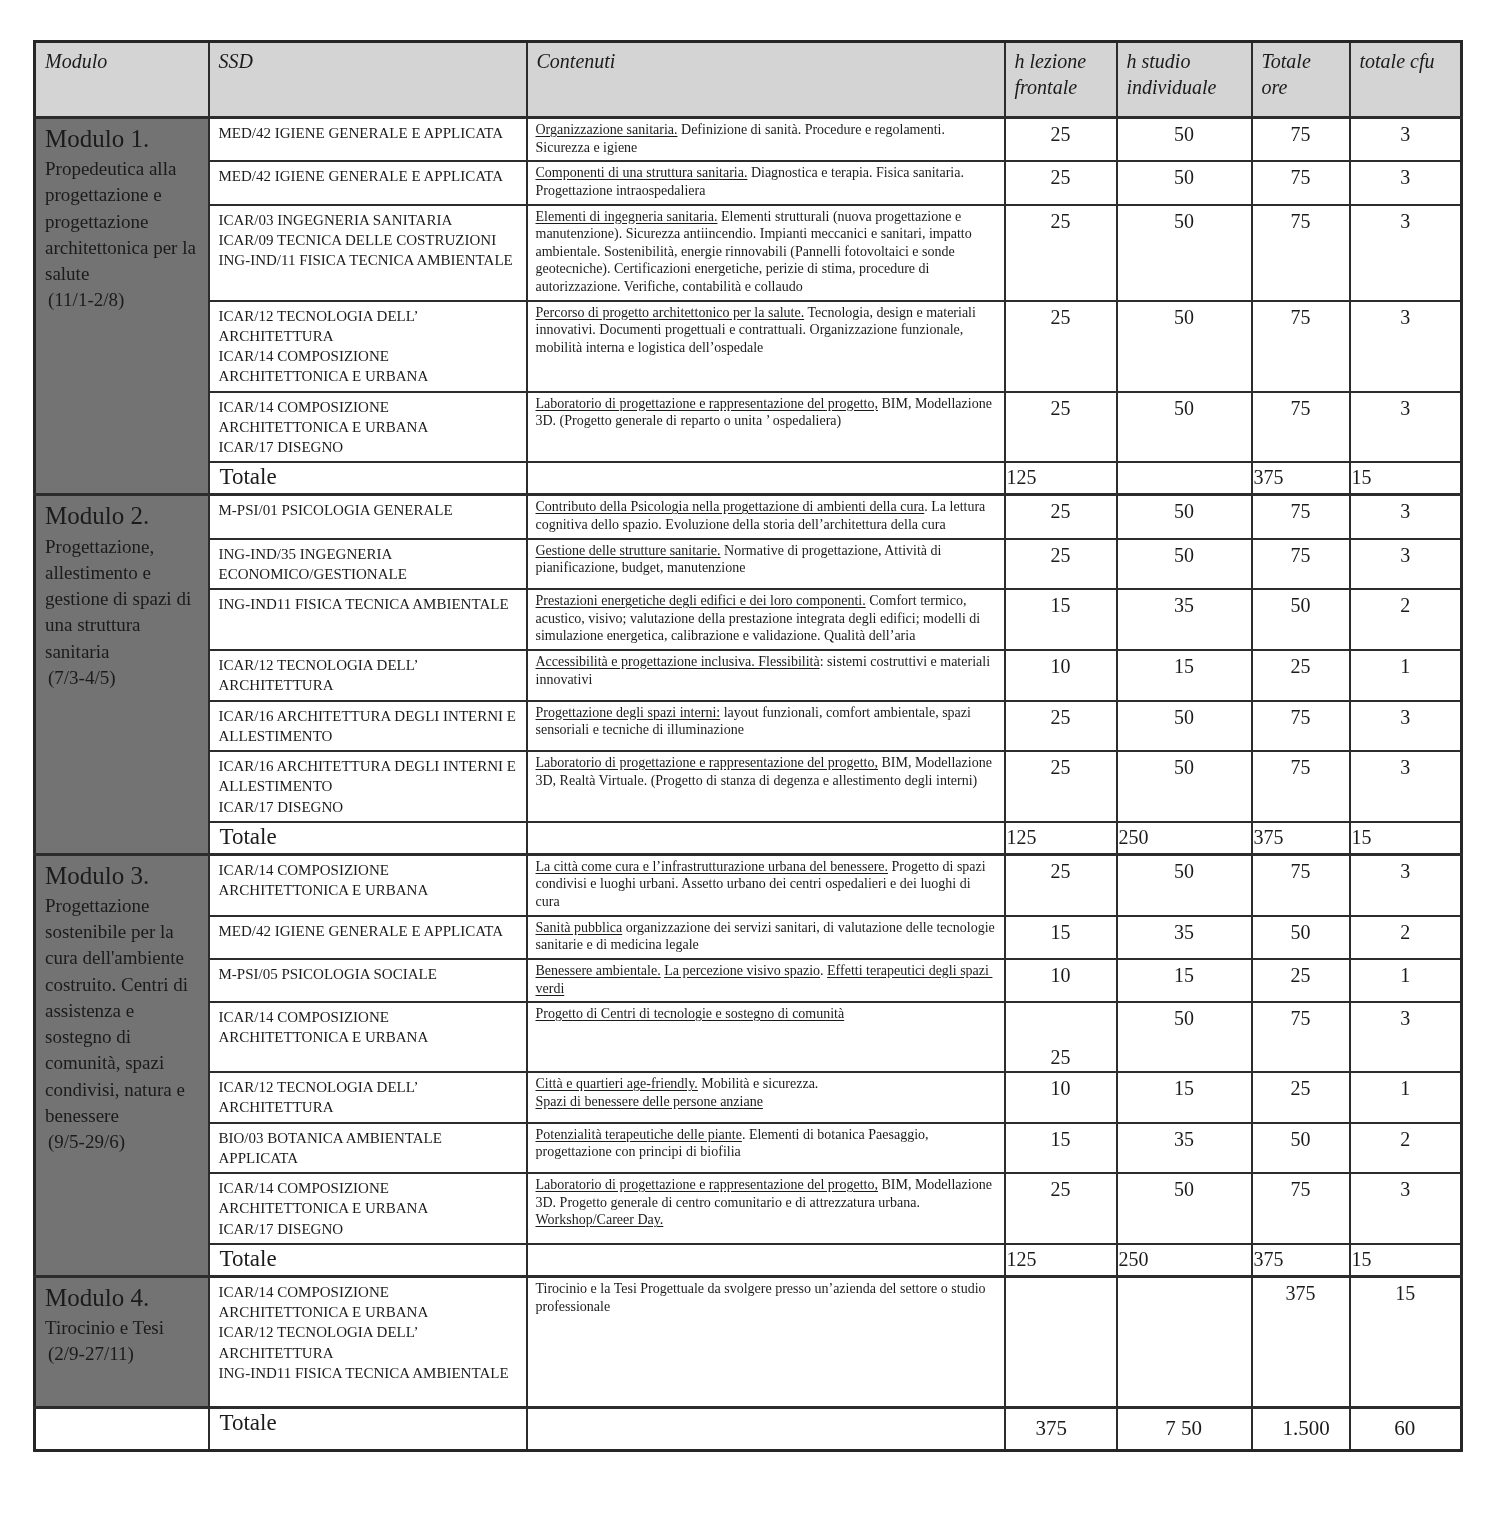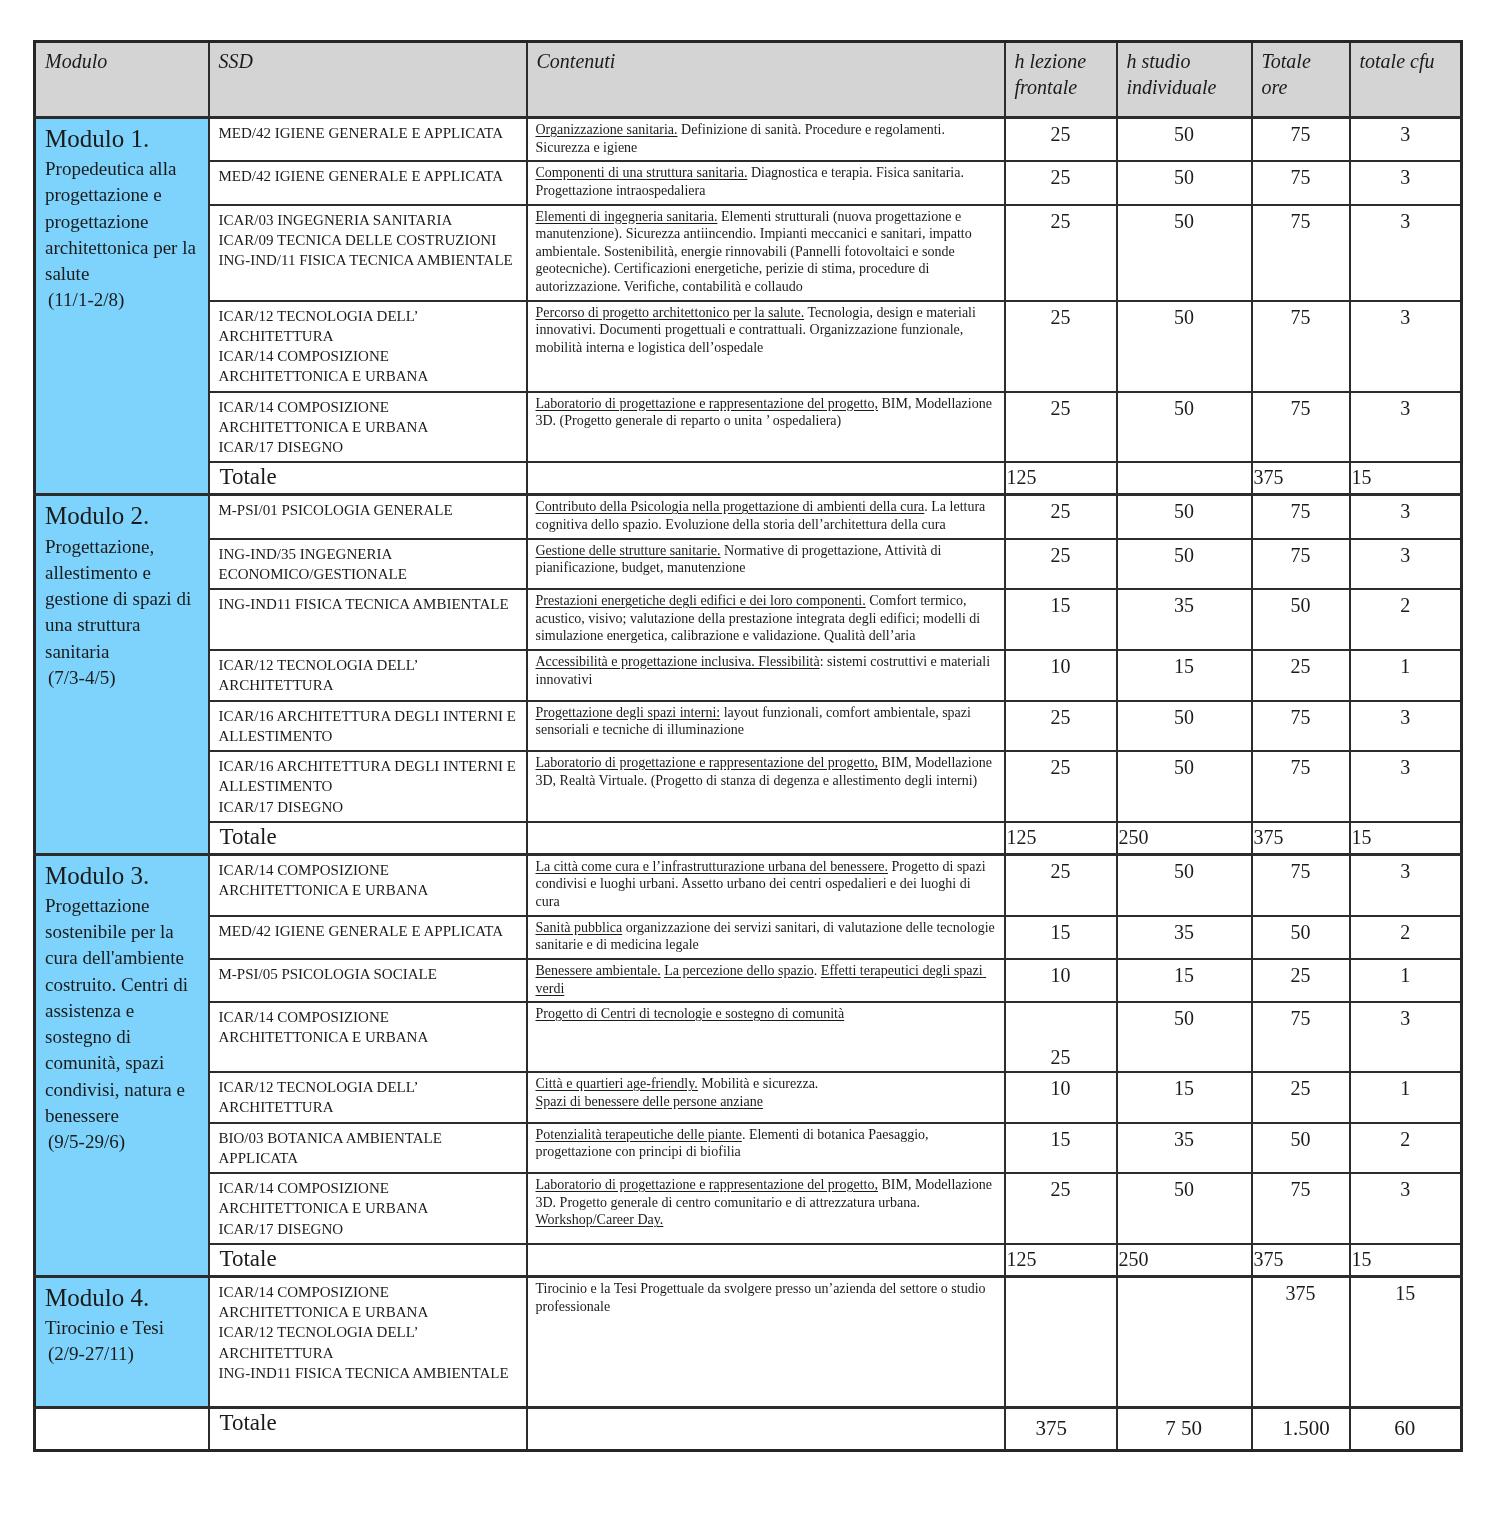--- a/index.html
+++ b/index.html
@@ -26,21 +26,21 @@
   th.hdr{
     background:#d4d4d4;
     font-style:italic;
     font-weight:normal;
     font-size:20px;
     text-align:left;
     padding:5px 8px 16px 9px;
     line-height:1.3;
   }
   
-  td.modcell{padding:4px 8px 4px 9px;background:#7dd3fc;margin-top:44px;}
+  td.modcell{padding:4px 8px 4px 9px;background:#737373;margin-top:44px;}
   .mod-title{font-size:25px;line-height:1.25;}
   .mod-desc{font-size:19px;line-height:1.38;margin-top:2px;}
   .mod-dates{font-size:19px;line-height:1.38;padding-left:3px;}
   
   td.ssd{padding:4px 6px 4px 9px;font-size:15px;line-height:1.35;}
   .ssd-item{margin:0;}
   
   td.cont{padding:2px 6px 4px 8px;font-size:14px;line-height:1.26;white-space:pre-wrap;}
   .useg{text-decoration:underline;text-underline-offset:2px;}
   
@@ -246,21 +246,21 @@
           <td class="cont"><span class="useg">Sanità pubblica</span><span> organizzazione dei servizi sanitari, di valutazione delle tecnologie sanitarie e di medicina legale</span></td>
           <td class="val">15</td>
           <td class="val">35</td>
           <td class="val">50</td>
           <td class="val">2</td>
         </tr>
         <tr>
           <td class="ssd">
             <div class="ssd-item">M-PSI/05 PSICOLOGIA SOCIALE</div>
           </td>
-          <td class="cont"><span class="useg">Benessere ambientale.</span><span> </span><span class="useg">La percezione dello spazio</span><span>. </span><span class="useg">Effetti terapeutici degli spazi verdi</span></td>
+          <td class="cont"><span class="useg">Benessere ambientale.</span><span> </span><span class="useg">La percezione visivo spazio</span><span>. </span><span class="useg">Effetti terapeutici degli spazi verdi</span></td>
           <td class="val">10</td>
           <td class="val">15</td>
           <td class="val">25</td>
           <td class="val">1</td>
         </tr>
         <tr>
           <td class="ssd">
             <div class="ssd-item">ICAR/14 COMPOSIZIONE ARCHITETTONICA E URBANA</div>
           </td>
           <td class="cont"><span class="useg">Progetto di Centri di tecnologie e sostegno di comunità</span></td>

